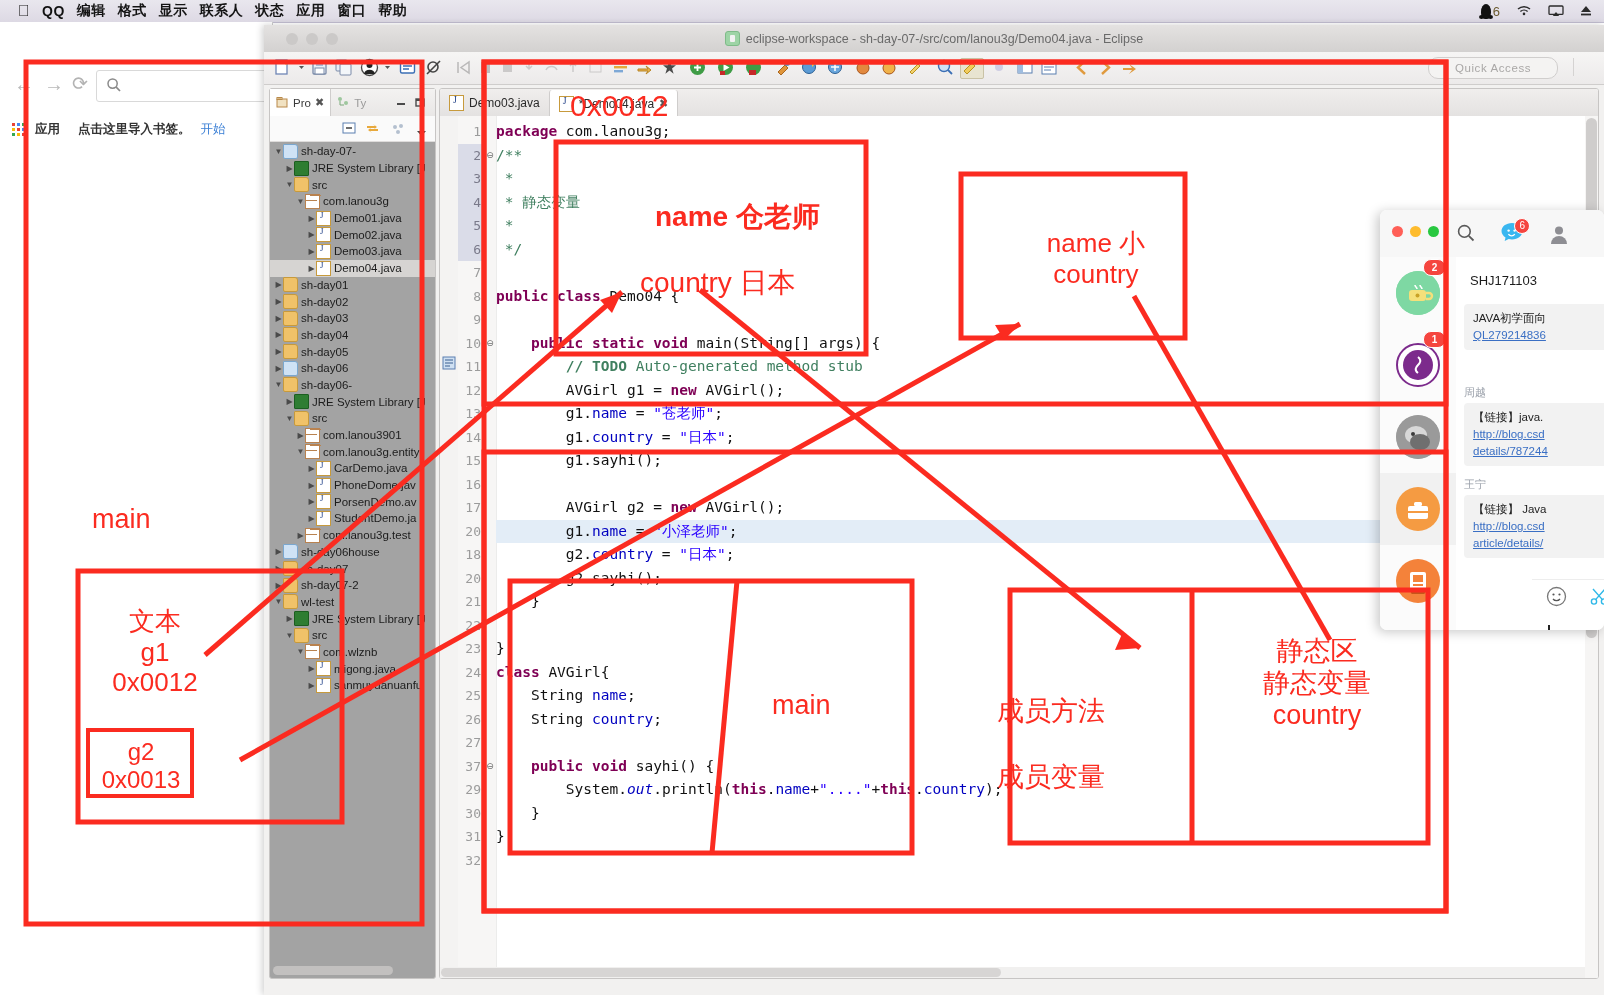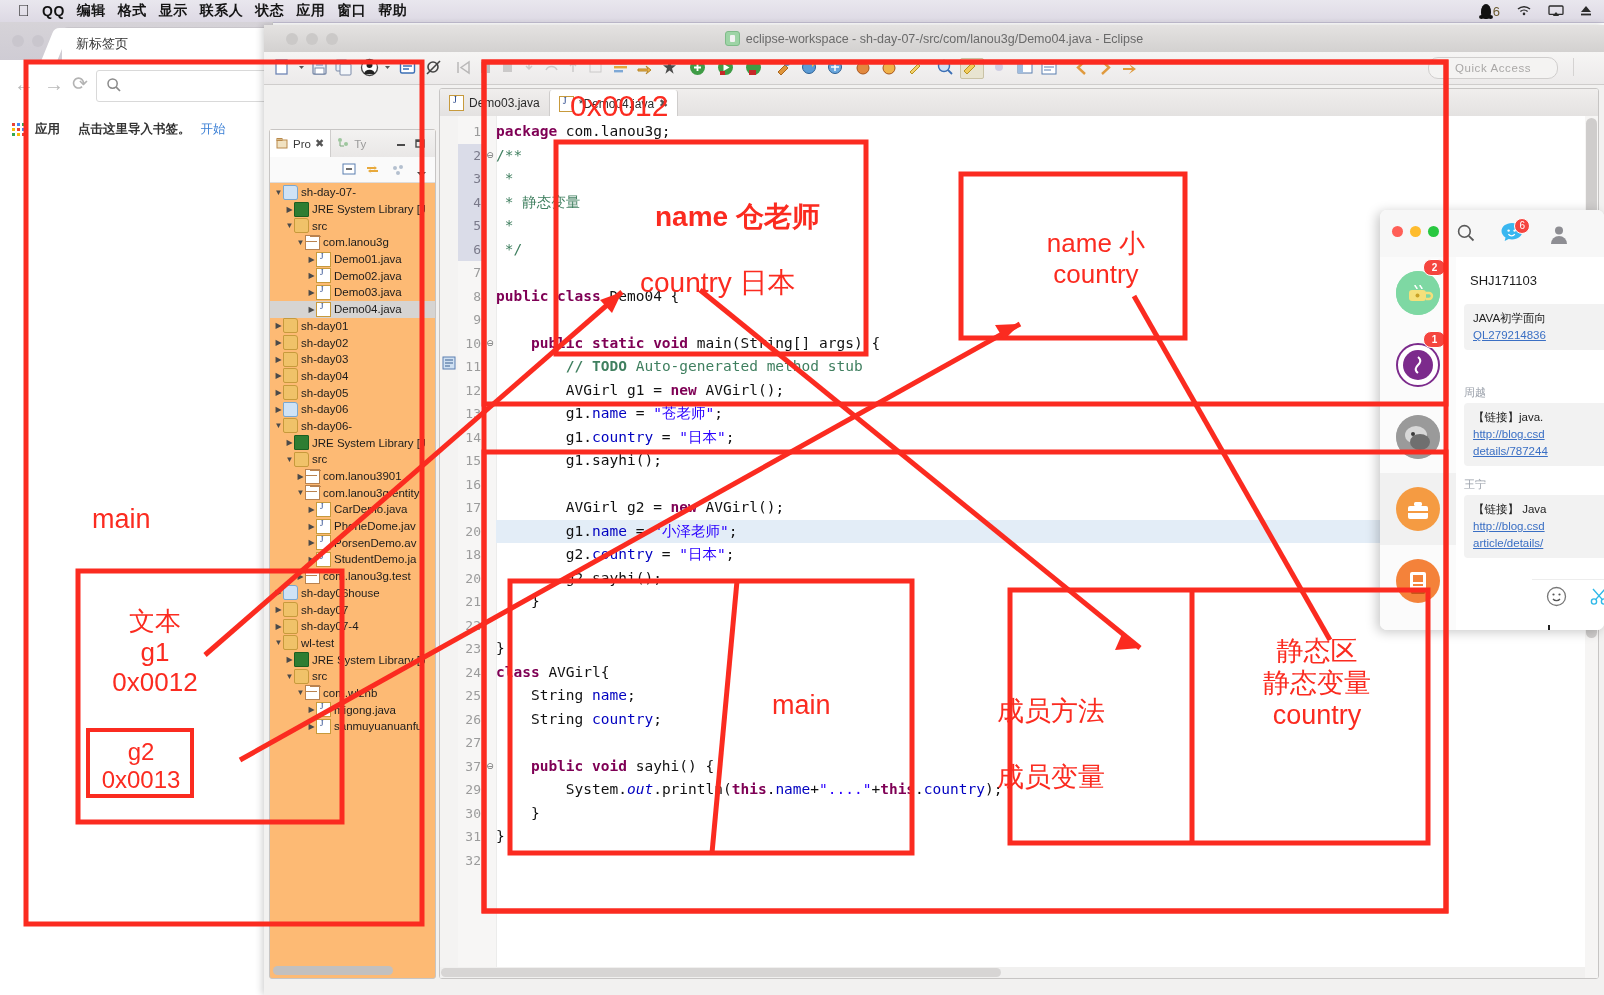--- a/index.html
+++ b/index.html
@@ -105,21 +105,21 @@
     position:absolute;right:46px;top:5px;width:128px;height:20px;
     border:1px solid #d0cecd;border-radius:10px;background:#f4f3f2;
     font-size:11.5px;color:#a9a7a6;text-align:center;line-height:20px;
     letter-spacing:.6px;
   }
   #ecl-tbsep{position:absolute;right:30px;top:6px;width:1px;height:18px;background:#d5d3d2;}
 
   
   #pkgpanel{
     position:absolute;left:5px;top:63px;width:165px;bottom:16px;
-    background:#fdba74;border:1px solid #c7c5c4;border-radius:3px;margin-top:41px;
+    background:#a3a3a3;border:1px solid #c7c5c4;border-radius:3px;
   }
   #pkg-tabrow{
     position:absolute;left:0;top:0;width:100%;height:27px;
     background:linear-gradient(#f3f2f1,#e9e7e6);border-bottom:1px solid #cfcdcc;
     display:flex;align-items:center;font-size:11.5px;color:#3a3a3a;
   }
   .pkgtab{display:flex;align-items:center;gap:4px;padding:0 6px;height:27px;}
   .pkgtab.active{background:#fff;border-right:1px solid #cfcdcc;}
   .pkgtab.inactive{color:#9b9b9b;}
   .minibtn{position:absolute;top:8px;width:12px;height:11px;}
@@ -275,30 +275,20 @@
     <span class="ic">
       <svg width="12" height="12" viewBox="0 0 12 12">
           <path d="M6 1l5 6H1z" fill="#2b2b2b"></path>
           <rect x="1" y="8.6" width="10" height="1.8" fill="#2b2b2b"></rect>
         </svg>
     </span>
   </span>
 </div>
 
 <div id="chromewin" class="abs">
-  <div id="chrome-tabstrip" class="abs">
-    <div class="traffic">
-      <i class="tl"></i>
-      <i class="tl"></i>
-      <i class="tl"></i>
-    </div>
-    <div id="chrome-tab">
-      <span class="tabtitle">新标签页</span>
-    </div>
-  </div>
   <div id="chrome-navbar">
     <span class="navbtn" id="nav-back">←</span>
     <span class="navbtn" id="nav-fwd">→</span>
     <span class="navbtn" id="nav-reload">⟳</span>
     <div id="omnibox">
       <span class="magnifier">
         <svg width="16" height="16" viewBox="0 0 16 16">
             <circle cx="6.6" cy="6.6" r="4.6" stroke="#8a8a8a" stroke-width="1.5" fill="none"></circle>
             <path d="M10.2 10.2L14 14" stroke="#8a8a8a" stroke-width="1.7"></path>
           </svg>
@@ -642,21 +632,21 @@
           <span>sh-day06house</span>
         </div>
         <div class="trow" style="padding-left: 4px;">
           <span class="tw">▶</span>
           <span class="ticon i-folder"></span>
           <span>sh-day07</span>
         </div>
         <div class="trow" style="padding-left: 4px;">
           <span class="tw">▶</span>
           <span class="ticon i-folder"></span>
-          <span>sh-day07-4</span>
+          <span>sh-day07-2</span>
         </div>
         <div class="trow" style="padding-left: 4px;">
           <span class="tw">▼</span>
           <span class="ticon i-folder"></span>
           <span>wl-test</span>
         </div>
         <div class="trow" style="padding-left: 15px;">
           <span class="tw">▶</span>
           <span class="ticon i-jre"></span>
           <span>JRE System Library [J</span>

